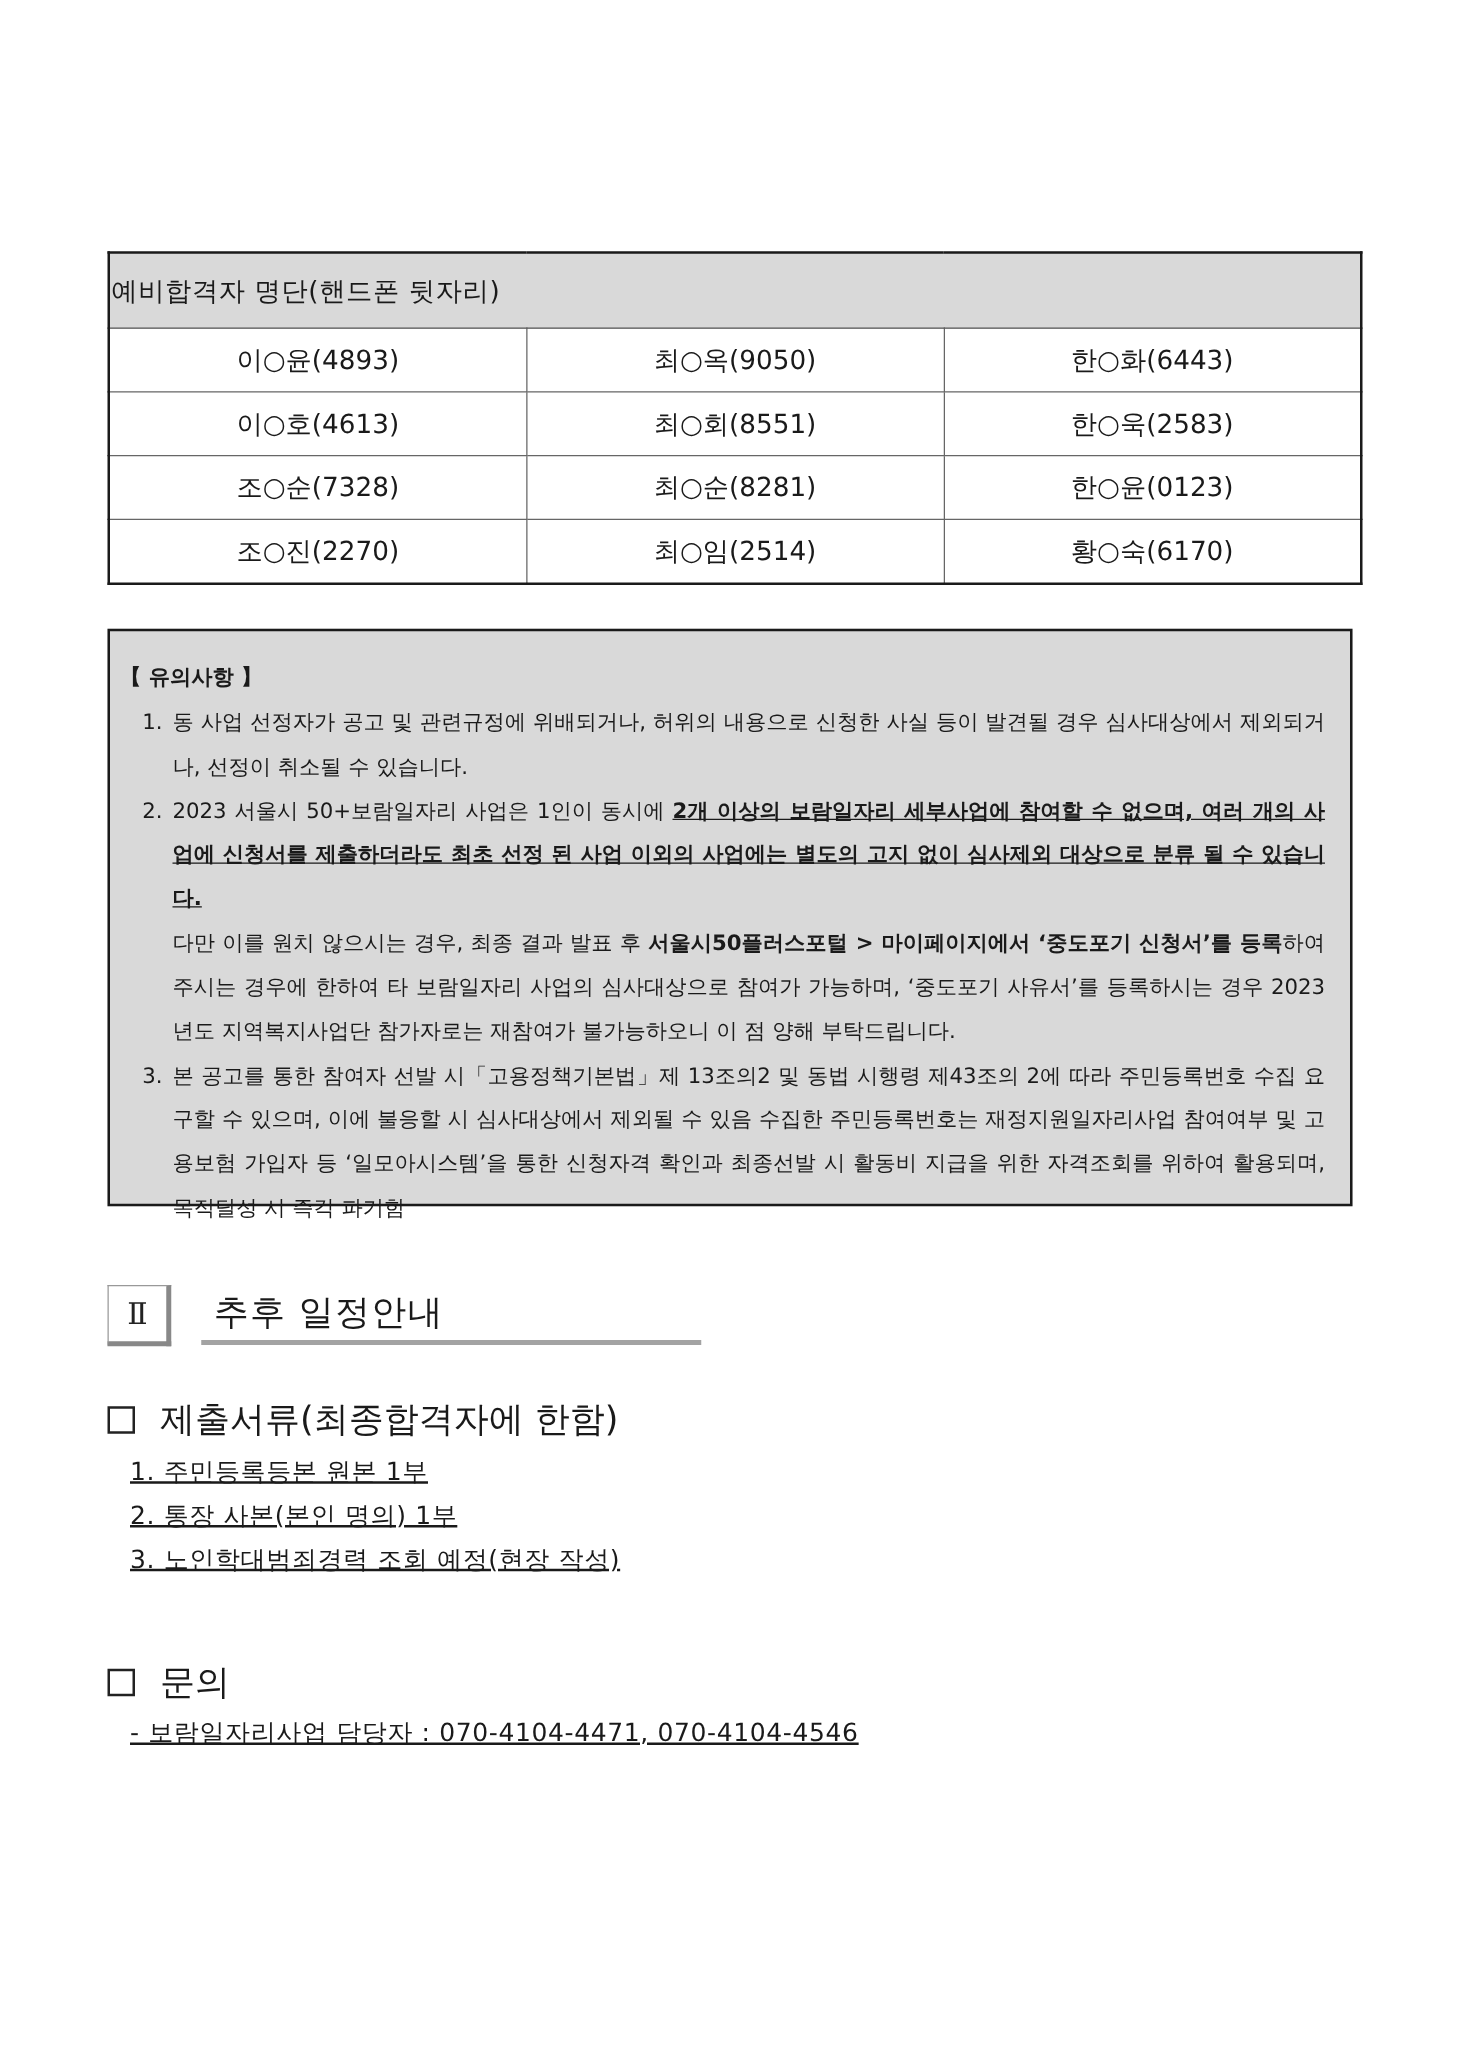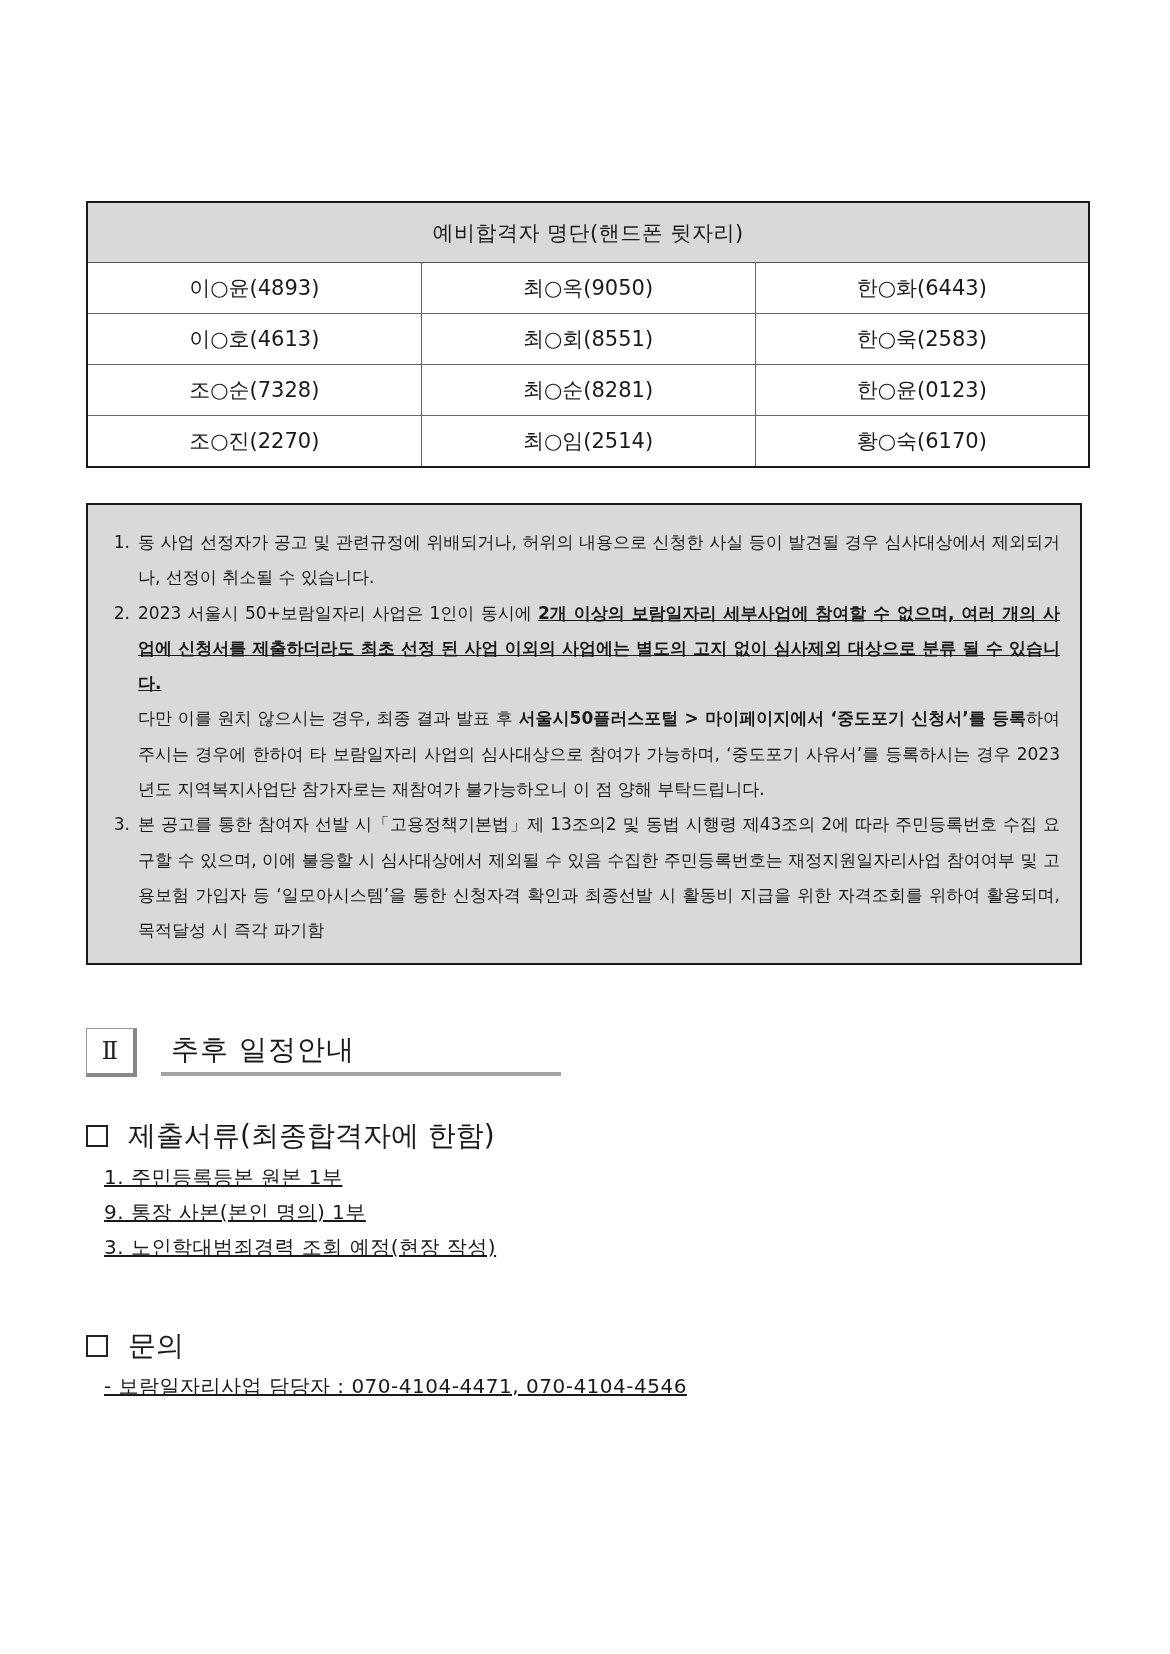--- a/index.html
+++ b/index.html
@@ -7,21 +7,21 @@
       width: 1170px; height: 1654px; position: relative; overflow: hidden;
       font-family: "DejaVu Sans", "Liberation Sans", sans-serif; color: #1a1a1a;
     }
     
     .reserve-table {
       position: absolute; left: 86px; top: 201px; width: 1004px;
       border: 2px solid #1a1a1a; border-collapse: collapse;
     }
     .reserve-table th {
       background: #d9d9d9; height: 57px; font-weight: normal;
-      font-size: 21px; text-align: center; border-bottom: 1px solid #555;
+      font-size: 21px; text-align: left; border-bottom: 1px solid #555;
       letter-spacing: 0.5px;
     }
     .reserve-table td {
       height: 48px; text-align: center; font-size: 21px;
       border: 1px solid #666; width: 33.33%;
     }
     .reserve-table tr:last-child td { border-bottom: none; }
     .reserve-table td:first-child { border-left: none; }
     .reserve-table td:last-child { border-right: none; }
 
@@ -93,20 +93,21 @@
     </tr>
     <tr>
       <td>조○진(2270)</td>
       <td>최○임(2514)</td>
       <td>황○숙(6170)</td>
     </tr>
   </tbody>
 </table>
 
 <div class="notice">
+  <div class="notice-title">【 유의사항 】</div>
   <div class="notice-item">
     <span class="notice-num">1.</span>
     <div class="notice-body">동 사업 선정자가 공고 및 관련규정에 위배되거나, 허위의 내용으로 신청한 사실 등이 발견될 경우 심사대상에서 제외되거나, 선정이 취소될 수 있습니다.</div>
   </div>
   <div class="notice-item">
     <span class="notice-num">2.</span>
     <div class="notice-body">
       <p><span>2023 서울시 50+보람일자리 사업은 1인이 동시에 </span><span class="u">2개 이상의 보람일자리 세부사업에 참여할 수 없으며, 여러 개의 사업에 신청서를 제출하더라도 최초 선정 된 사업 이외의 사업에는 별도의 고지 없이 심사제외 대상으로 분류 될 수 있습니다.</span></p>
       <p><span>다만 이를 원치 않으시는 경우, 최종 결과 발표 후 </span><span class="b">서울시50플러스포털 &gt; 마이페이지에서 ‘중도포기 신청서’를 등록</span><span>하여 주시는 경우에 한하여 타 보람일자리 사업의 심사대상으로 참여가 가능하며, ‘중도포기 사유서’를 등록하시는 경우 2023년도 지역복지사업단 참가자로는 재참여가 불가능하오니 이 점 양해 부탁드립니다.</span></p>
     </div>
@@ -121,21 +122,21 @@
   <div class="roman-box">Ⅱ</div>
   <div class="section-title">추후 일정안내</div>
 </div>
 
 <div class="h2" style="top:1117px;">
   <span class="checkbox-icon"></span>
   <span>제출서류(최종합격자에 한함)</span>
 </div>
 <div class="list" style="top:1160px;">
   <div>1. 주민등록등본 원본 1부</div>
-  <div>9. 통장 사본(본인 명의) 1부</div>
+  <div>2. 통장 사본(본인 명의) 1부</div>
   <div>3. 노인학대범죄경력 조회 예정(현장 작성)</div>
 </div>
 
 <div class="h2" style="top:1327px;">
   <span class="checkbox-icon"></span>
   <span>문의</span>
 </div>
 <div class="list" style="top:1369px;">
   <div>- 보람일자리사업 담당자 : 070-4104-4471, 070-4104-4546</div>
 </div>

